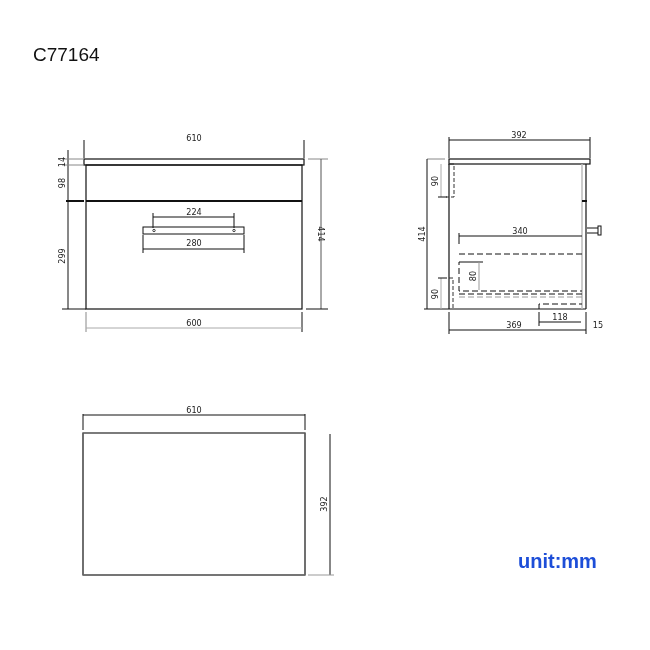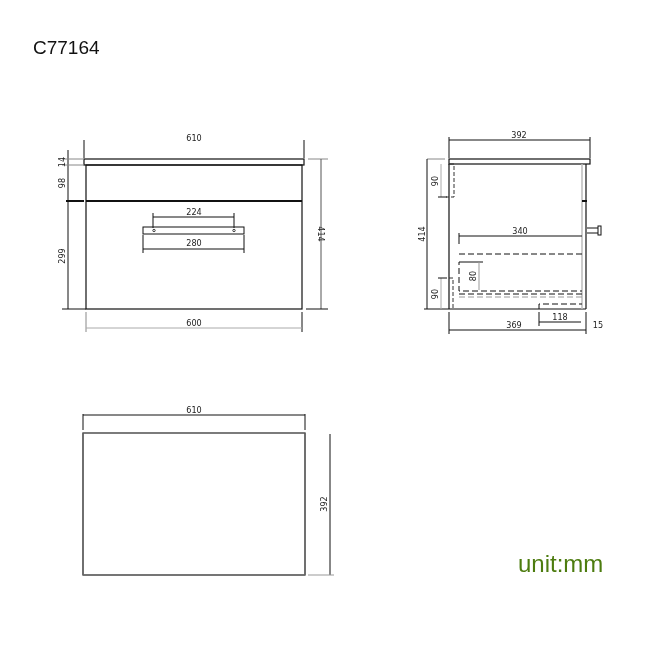--- a/index.html
+++ b/index.html
@@ -1,18 +1,18 @@
 <!DOCTYPE html>
 <html><head>
   <meta charset="utf-8">
   <style>
     html, body { margin: 0; padding: 0; background: #ffffff; }
     body { width: 650px; height: 650px; position: relative; overflow: hidden; }
-    .title { position: absolute; left: 33px; top: 37px; font-family: "Liberation Sans", sans-serif; font-size: 19px; color: #111; }
-    .unit { position: absolute; left: 518px; top: 550px; font-family: "Liberation Sans", sans-serif; font-size: 24px; color: #4d7c0f; }
+    .title { position: absolute; left: 33px; top: 44px; font-family: "Liberation Sans", sans-serif; font-size: 19px; color: #111; }
+    .unit { position: absolute; left: 518px; top: 550px; font-family: "Liberation Sans", sans-serif; font-size: 20px; color: #1d4ed8; font-weight: bold; }
     svg { position: absolute; left: 0; top: 0; }
     .dim { font-family: "DejaVu Sans Condensed", "DejaVu Sans", sans-serif; font-size: 9px; fill: #222; }
   </style>
 </head>
 <body>
 
 <div class="title">C77164</div>
 <div class="unit">unit:mm</div>
 
 <svg width="650" height="650" viewBox="0 0 650 650">

